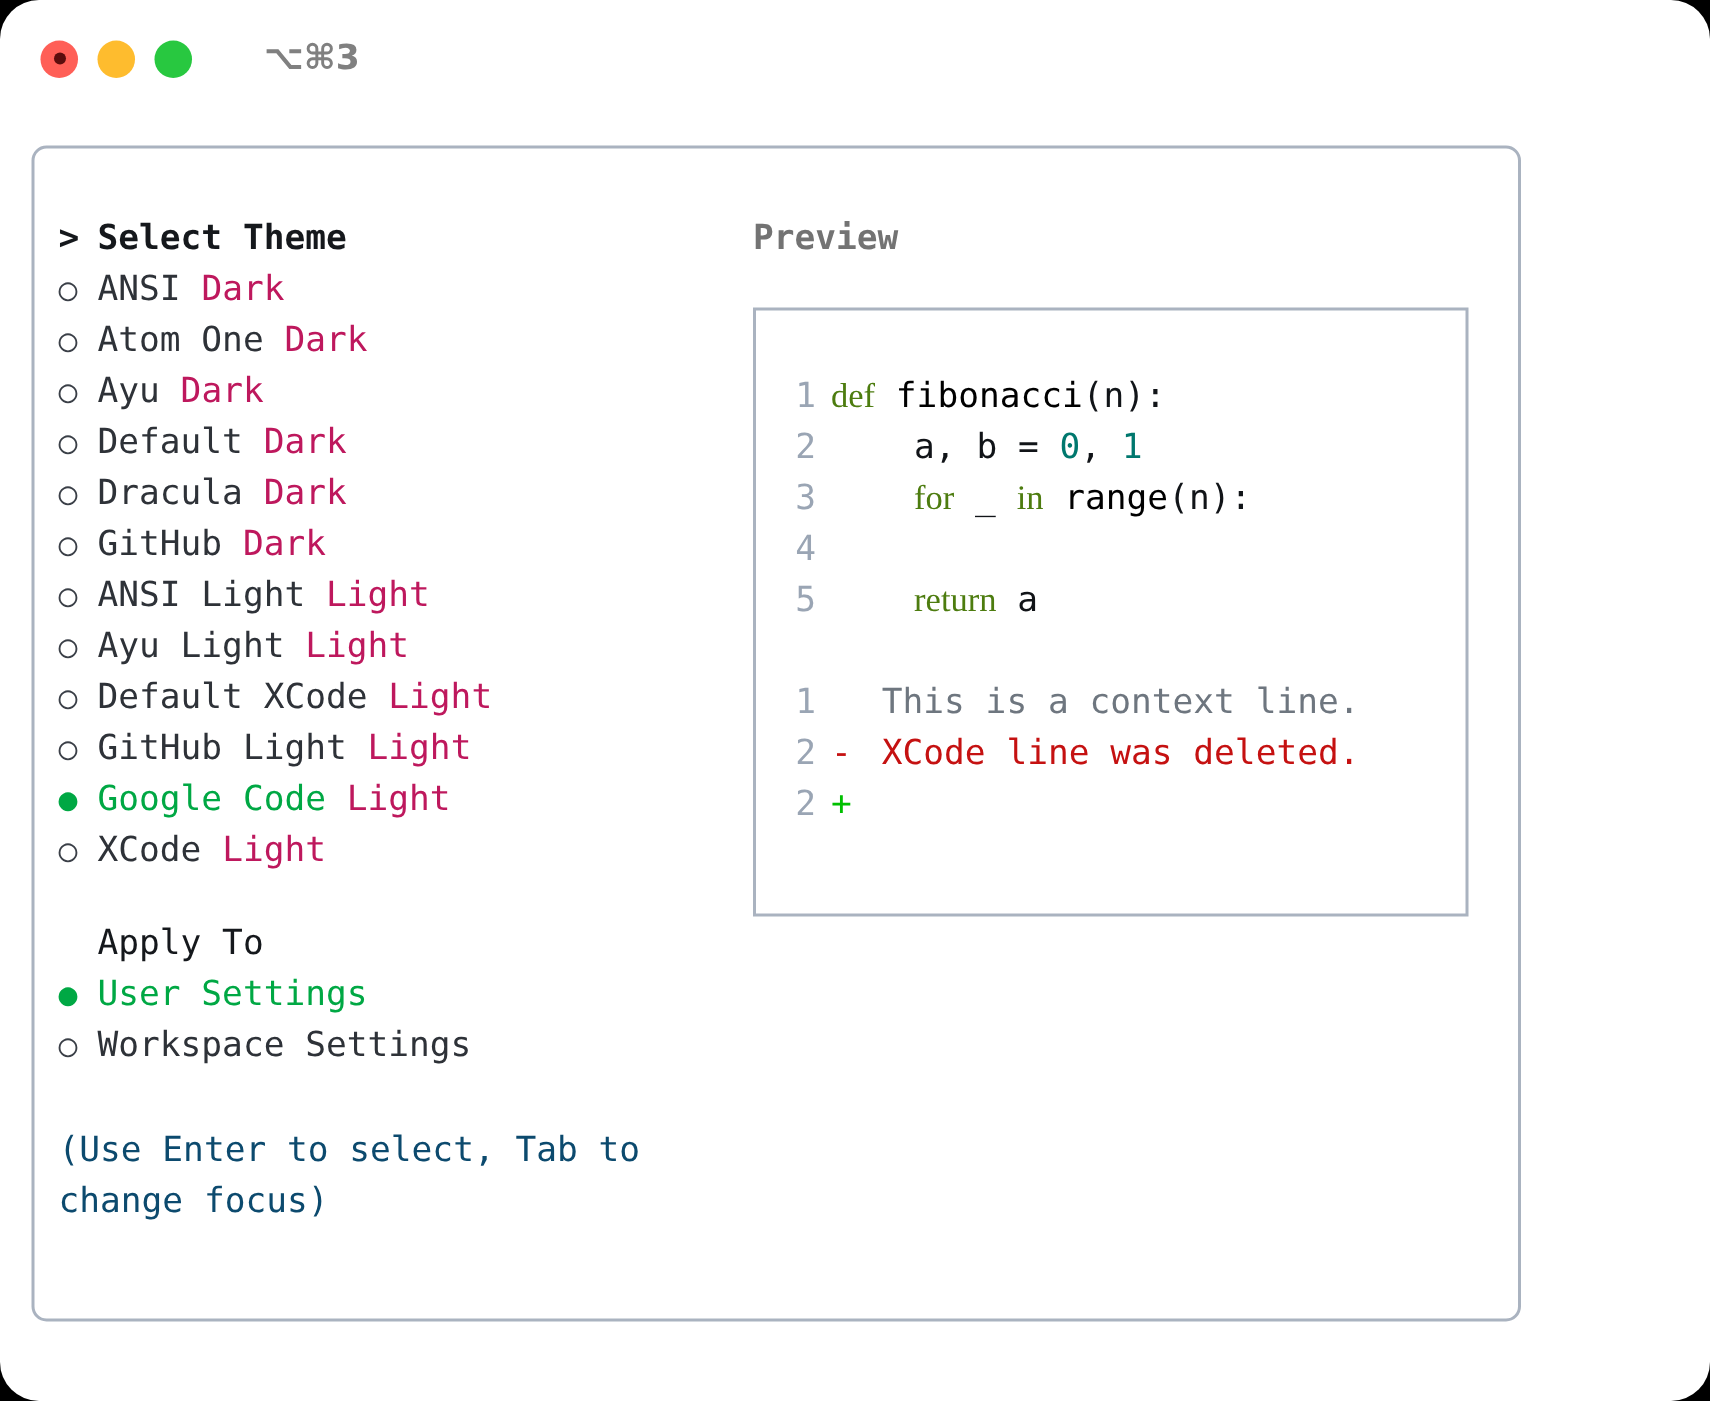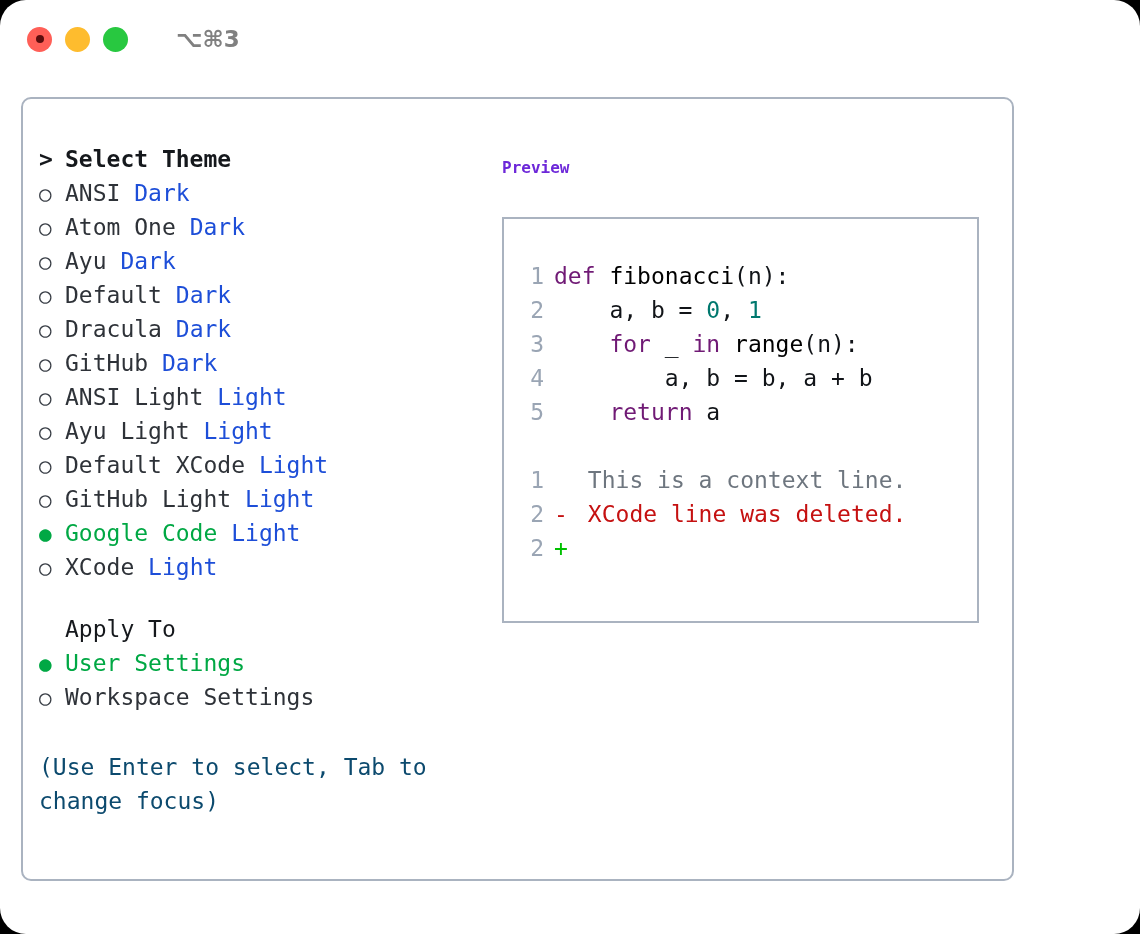--- a/index.html
+++ b/index.html
@@ -118,21 +118,21 @@
     color: #15181c;
     font-size: 23px;
   }
   .theme-name {
     color: #2e3238;
   }
   .theme-name.selected {
     color: #00a844;
   }
   .theme-kind {
-    color: #1d4ed8;
+    color: #be185d;
   }
   .apply-head {
     display: flex;
     align-items: baseline;
     height: 34px;
     font-size: 23px;
     white-space: pre;
   }
   .apply-head .label {
     color: #15181c;
@@ -149,24 +149,23 @@
 
   
   .right-col {
     position: absolute;
     left: 479px;
     top: 47px;
     width: 500px;
   }
   .preview-title {
     font-weight: bold;
-    font-size: 16px;
-    color: #6d28d9;
-    height: 34px;
-    margin-top: 12px;
+    font-size: 23px;
+    color: #737373;
+    height: 34px;
   }
   .preview-box {
     margin-top: 25px;
     width: 477px;
     height: 406px;
     border: 2px solid #aab3c0;
     box-sizing: border-box;
     background: #ffffff;
     position: relative;
   }
@@ -184,21 +183,21 @@
     white-space: pre;
   }
   .lineno {
     flex: 0 0 28px;
     text-align: right;
     color: #9aa5b4;
     padding-right: 10px;
   }
   .code-text { white-space: pre; }
 
-  .tok-kw   { color: #701a75; }
+  .tok-kw   { color: #4d7c0f; font-family: Liberation Serif, serif; }
   .tok-fn   { color: #000000; }
   .tok-num  { color: #00786e; }
   .tok-pl   { color: #111418; }
 
   .diff-gap { height: 34px; }
   .diff-sign { flex: 0 0 20px; }
   .diff-context { color: #6e767f; }
   .diff-del { color: #c51111; }
   .diff-add { color: #00c000; }
 </style>
@@ -259,21 +258,21 @@
       </div>
 
       <div class="right-col">
         <div class="preview-title">Preview</div>
         <div class="preview-box">
           <div class="code-area">
             <div id="code-rows">
                 <div class="code-line"><span class="lineno">1</span><span class="code-text"><span class="tok-kw">def</span><span class="tok-pl"> </span><span class="tok-fn">fibonacci</span><span class="tok-pl">(n):</span></span></div>
                 <div class="code-line"><span class="lineno">2</span><span class="code-text"><span class="tok-pl">    a, b = </span><span class="tok-num">0</span><span class="tok-pl">, </span><span class="tok-num">1</span></span></div>
                 <div class="code-line"><span class="lineno">3</span><span class="code-text"><span class="tok-pl">    </span><span class="tok-kw">for</span><span class="tok-pl"> _ </span><span class="tok-kw">in</span><span class="tok-pl"> </span><span class="tok-fn">range</span><span class="tok-pl">(n):</span></span></div>
-                <div class="code-line"><span class="lineno">4</span><span class="code-text"><span class="tok-pl">        a, b = b, a + b</span></span></div>
+                <div class="code-line"><span class="lineno">4</span></div>
                 <div class="code-line"><span class="lineno">5</span><span class="code-text"><span class="tok-pl">    </span><span class="tok-kw">return</span><span class="tok-pl"> a</span></span></div>
               </div>
             <div class="diff-gap"></div>
             <div id="diff-rows">
                 <div class="code-line"><span class="lineno">1</span><span class="diff-sign diff-context"> </span><span class="diff-context"> This is a context line.</span></div>
                 <div class="code-line"><span class="lineno">2</span><span class="diff-sign diff-del">-</span><span class="diff-del"> XCode line was deleted.</span></div>
                 <div class="code-line"><span class="lineno">2</span><span class="diff-sign diff-add">+</span></div>
               </div>
           </div>
         </div>

